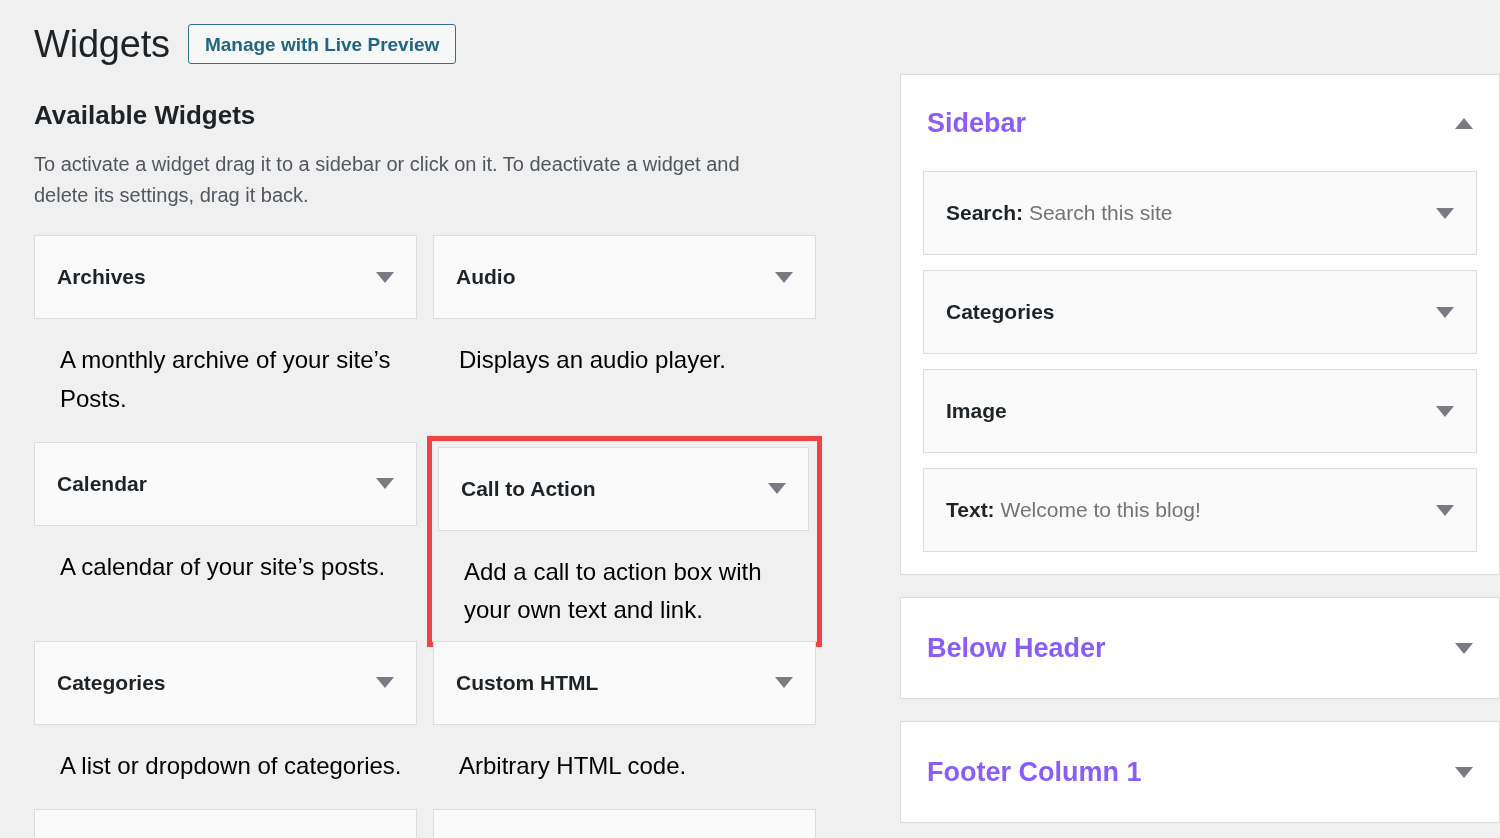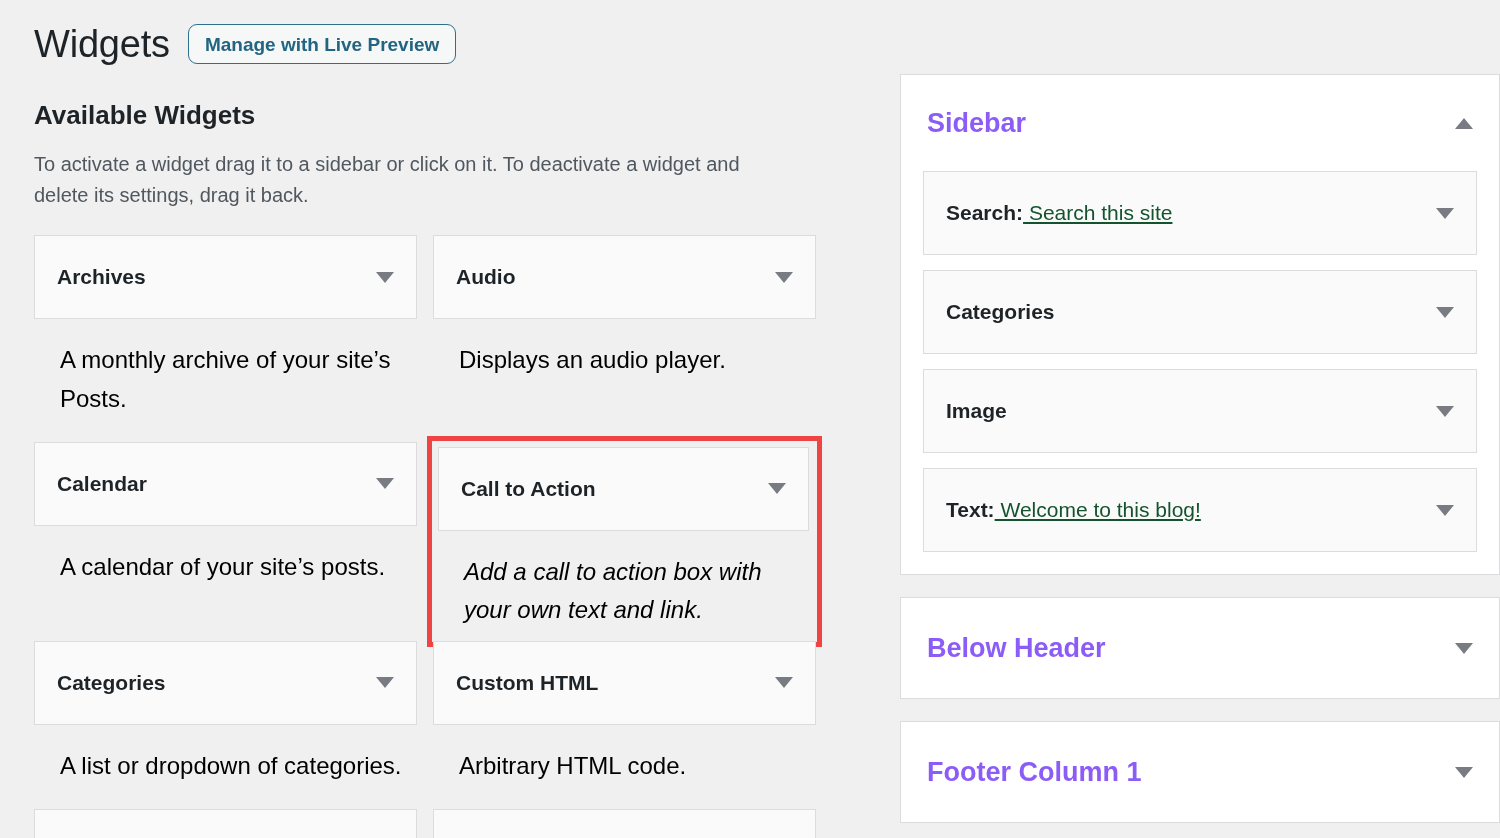--- a/index.html
+++ b/index.html
@@ -32,21 +32,21 @@
     letter-spacing: -0.2px;
     margin: 0;
   }
   .live-preview-btn {
     display: inline-flex;
     align-items: center;
     justify-content: center;
     height: 40px;
     padding: 0 16px;
     border: 1px solid #2e6f8e;
-    border-radius: 9px;
+    border-radius: 3px;
     background: #f6f7f7;
     color: #216582;
     font-size: 19px;
     font-weight: bold;
     line-height: 1;
     cursor: pointer;
     white-space: nowrap;
   }
 
   
@@ -120,21 +120,21 @@
     padding: 22px 0 24px 26px;
     margin: 0;
   }
 
   
   .highlight-wrap {
     border: 5px solid #ef4444;
     margin: -6px -6px -6px -6px;
     padding: 6px 8px 6px 6px;
   }
-  .highlight-wrap .widget-desc { padding-bottom: 6px; font-style: italic; }
+  .highlight-wrap .widget-desc { padding-bottom: 6px; }
 
   
   .panel {
     background: #ffffff;
     border: 1px solid #dcdcde;
     margin-bottom: 22px;
   }
   .panel-head {
     display: flex;
     align-items: center;
@@ -162,21 +162,21 @@
   }
   .sb-widget:last-child { margin-bottom: 0; }
   .sb-widget .sb-label {
     font-size: 21px;
     flex: 1 1 auto;
     white-space: nowrap;
     overflow: hidden;
     text-overflow: ellipsis;
   }
   .sb-label .k { font-weight: bold; color: #1d2327; }
-  .sb-label .v { font-weight: normal; color: #14532d; text-decoration: underline; }
+  .sb-label .v { font-weight: normal; color: #737373; }
 
   .panel.collapsed .panel-head { height: 100px; }
 </style>
 </head>
 <body>
 
 <div class="page-head">
   <h1 class="page-title">Widgets</h1>
   <button class="live-preview-btn">Manage with Live Preview</button>
 </div>

